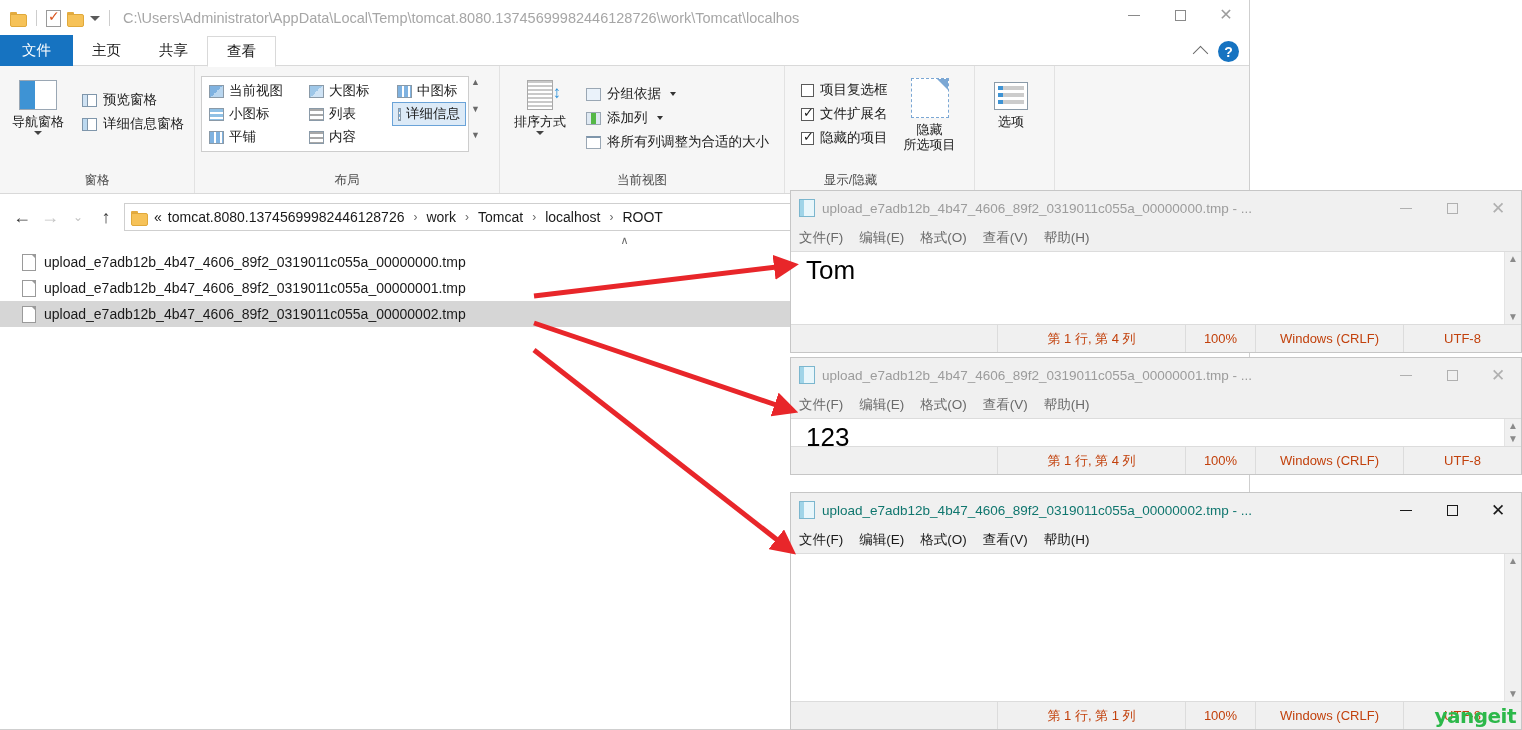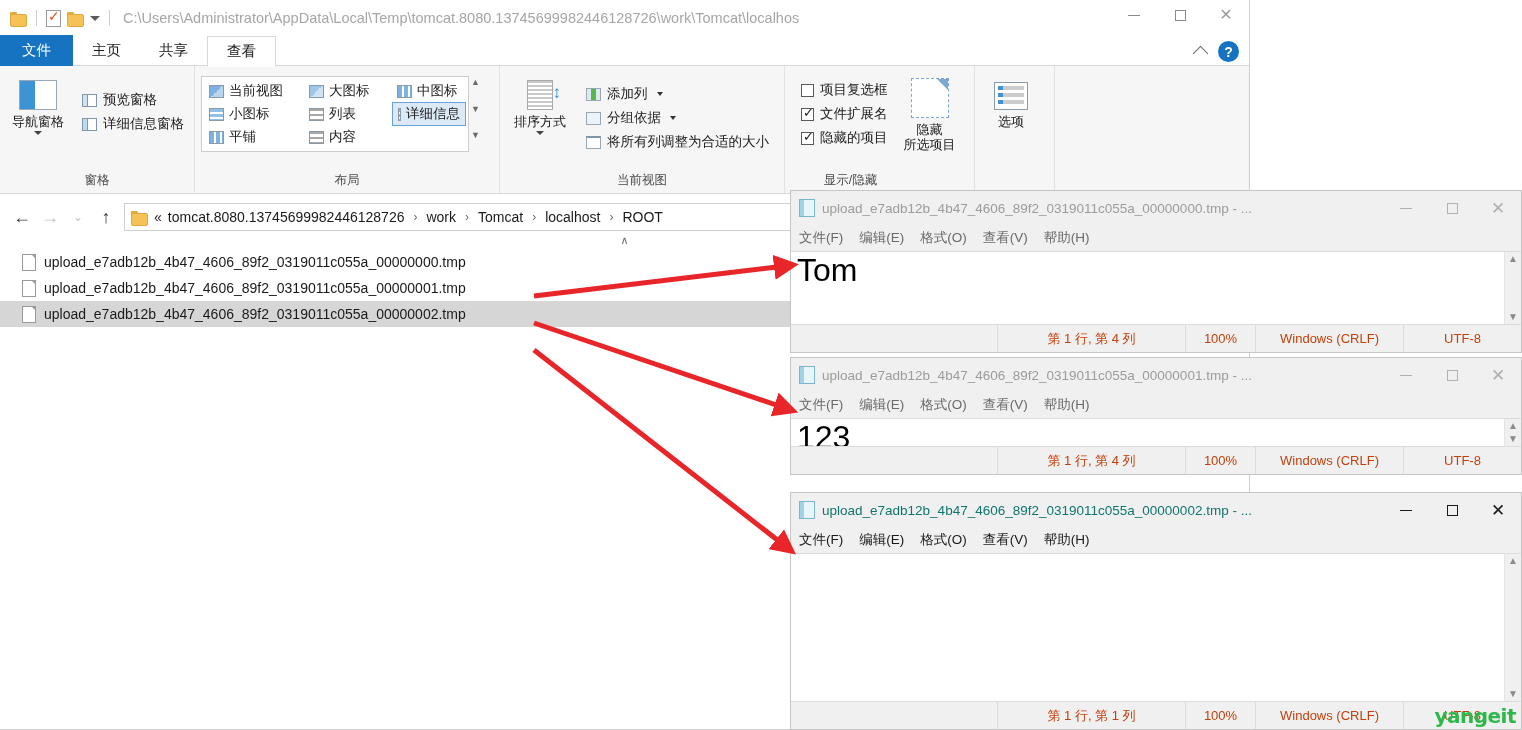--- a/index.html
+++ b/index.html
@@ -177,21 +177,21 @@
   .np-btn { width: 46px; height: 32px; display: flex; align-items: center; justify-content: center; }
   .np.inactive .np-btn { color: #b0b0b0; }
   .np.active .np-btn { color: #1a1a1a; }
   .np-min { width: 12px; height: 1px; background: currentColor; }
   .np-max { width: 11px; height: 11px; border: 1px solid currentColor; }
   .np-close { font-size: 17px; line-height: 1; color: currentColor; }
   .np-menu { height: 26px; display: flex; align-items: center; gap: 16px; padding-left: 8px; font-size: 13.5px; }
   .np.inactive .np-menu { color: #6a6a6a; }
   .np.active .np-menu { color: #1a1a1a; }
   .np-body { flex: 1; display: flex; background: #fff; border-top: 1px solid #dcdcdc; min-height: 0; }
-  .np-text { flex: 1; padding: 2px 4px 0 6px; font-size: 32px; color: #000; font-family: "Liberation Sans", sans-serif; line-height: 32px; overflow: hidden; }
+  .np-text { flex: 1; padding: 2px 4px 0 6px; font-size: 26px; color: #000; font-family: "Liberation Sans", sans-serif; line-height: 32px; overflow: hidden; margin-left: 9px; }
   .np-sb { width: 17px; background: #f0f0f0; border-left: 1px solid #e4e4e4; display: flex; flex-direction: column; justify-content: space-between; align-items: center; padding: 2px 0; }
   .sb-arrow { font-size: 10px; color: #8a8a8a; line-height: 10px; }
   .np-status { height: 28px; background: #f0f0f0; border-top: 1px solid #dcdcdc; display: flex; align-items: center; font-size: 13px; color: #c2410c; padding-left: 16px; }
   .st-cell { height: 100%; display: flex; align-items: center; justify-content: center; border-left: 1px solid #dcdcdc; padding: 0 10px; white-space: nowrap; }
   .st-spacer { flex: 1; }
 
   
   #arrows { position: absolute; left: 0; top: 0; width: 1522px; height: 730px; pointer-events: none; }
 
   
@@ -317,27 +317,27 @@
 
       <div class="rib-group" style="width:285px">
         <div class="rib-group-body">
           <div class="big-btn" style="width:80px">
             <span class="sortico"></span>
             <span class="lbl">排序方式</span>
             <span class="bcaret"></span>
           </div>
           <div style="padding-top:10px">
             <div class="small-item">
+              <span class="grp-ico"></span>
+              <span>分组依据</span>
+              <span class="dd-caret"></span>
+            </div>
+            <div class="small-item">
               <span class="grp-ico cols"></span>
               <span>添加列</span>
-              <span class="dd-caret"></span>
-            </div>
-            <div class="small-item">
-              <span class="grp-ico"></span>
-              <span>分组依据</span>
               <span class="dd-caret"></span>
             </div>
             <div class="small-item">
               <span class="grp-ico fit"></span>
               <span>将所有列调整为合适的大小</span>
             </div>
           </div>
         </div>
         <div class="rib-group-label">当前视图</div>
       </div>

